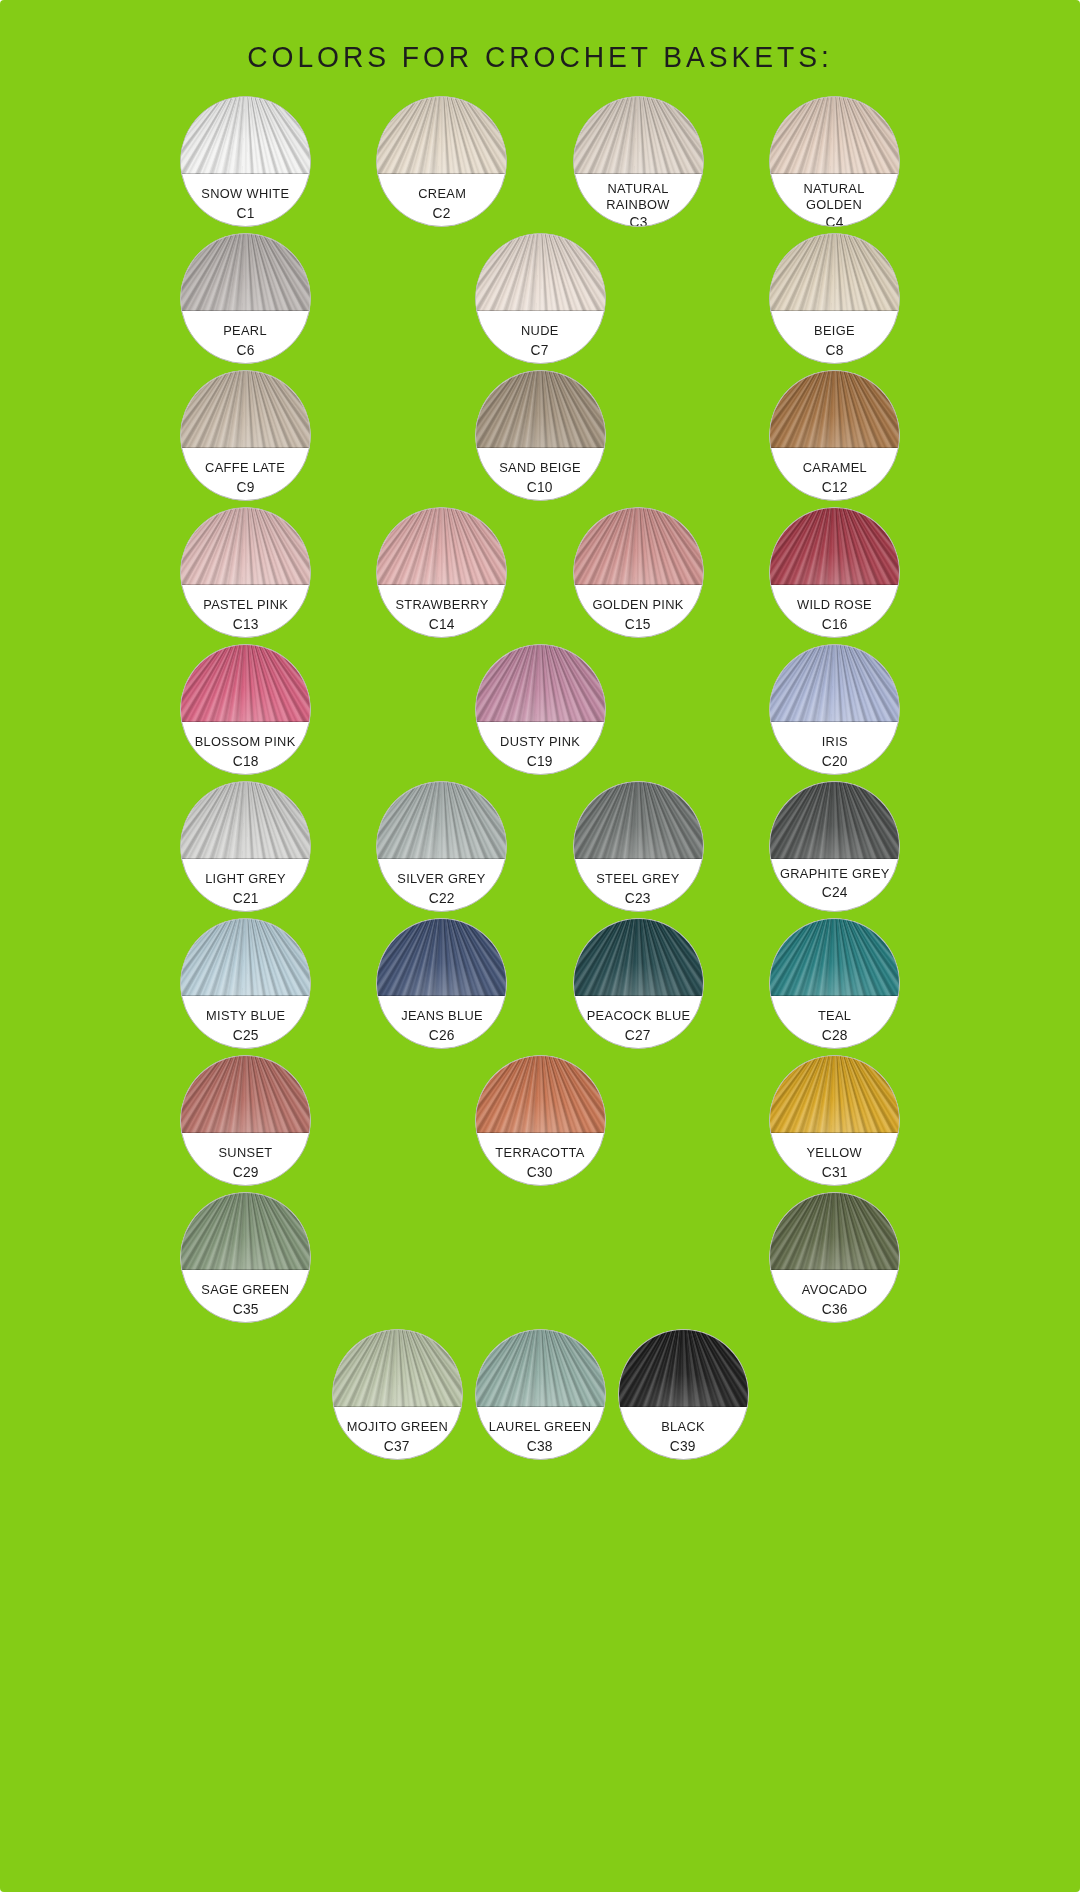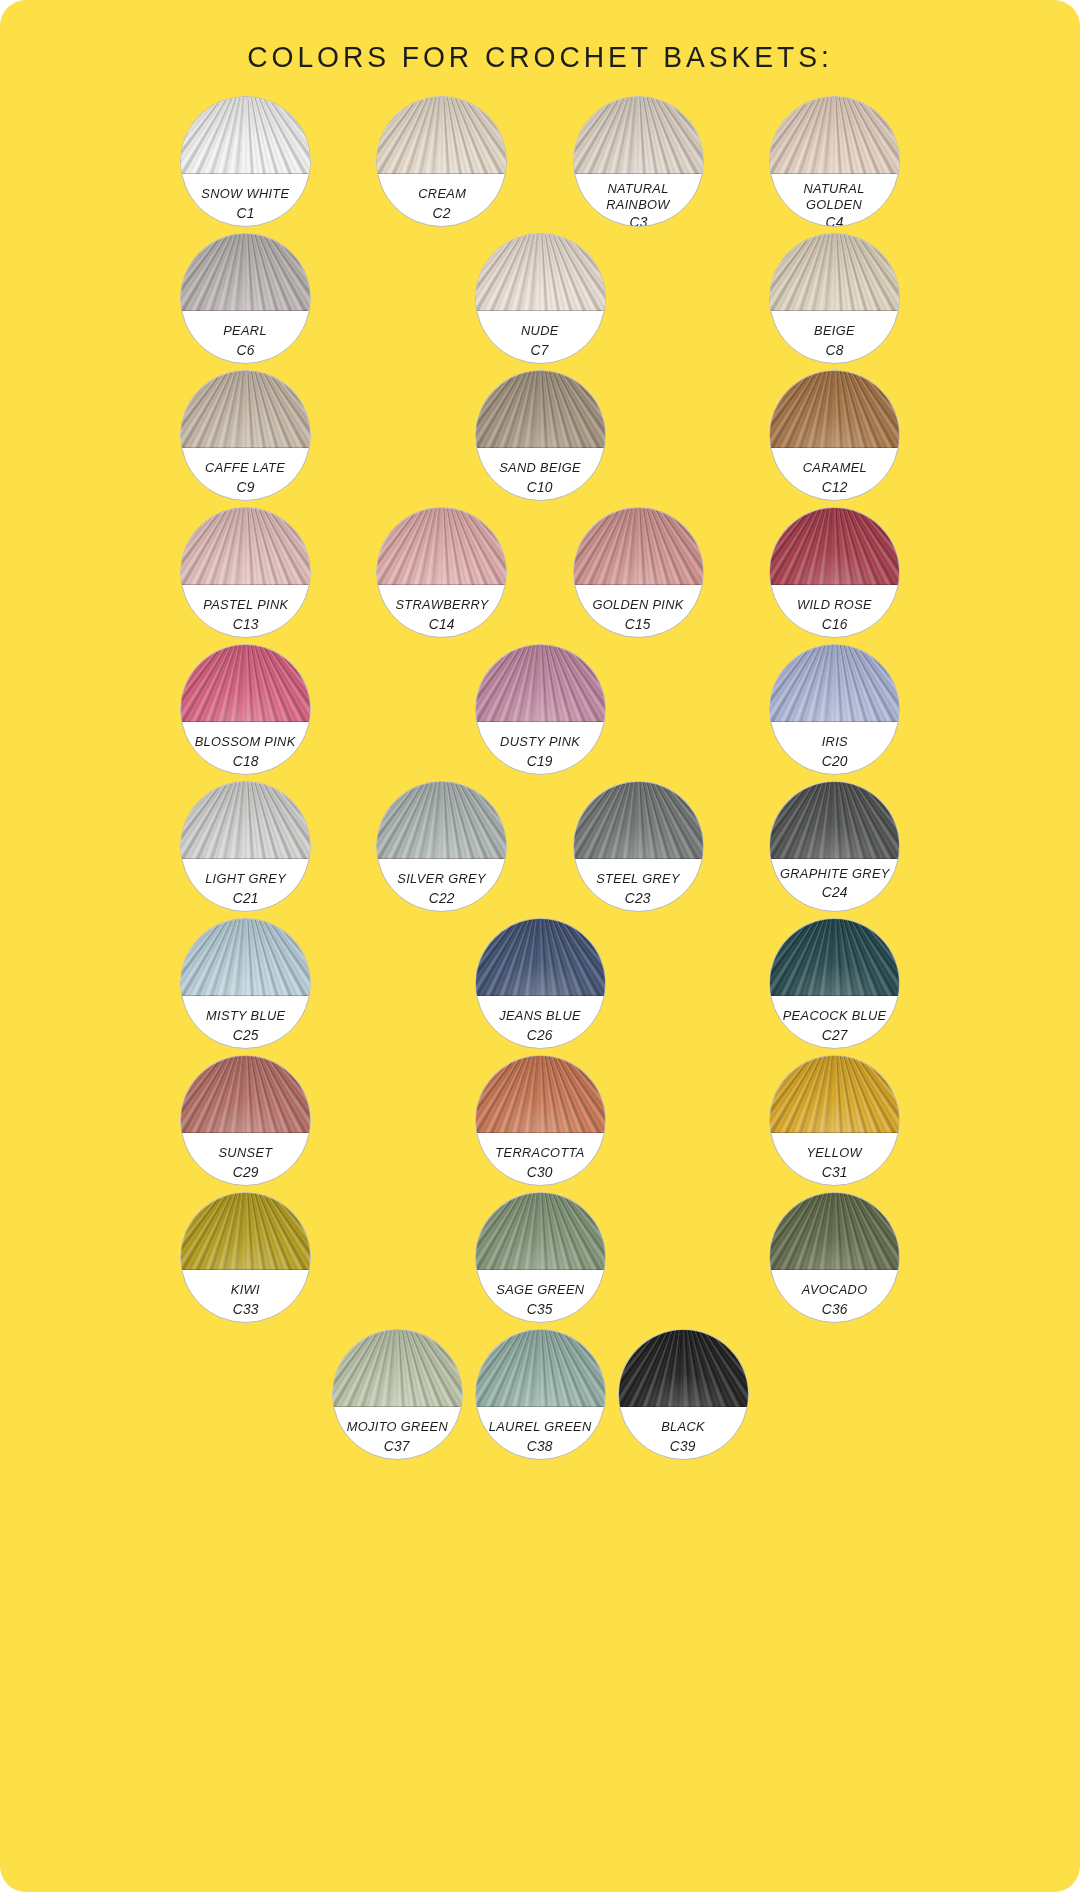--- a/index.html
+++ b/index.html
@@ -13,42 +13,41 @@
     height: 1892px;
     font-family: "Liberation Sans", sans-serif;
     -webkit-font-smoothing: antialiased;
     overflow: hidden;
   }
 
   .page {
     position: relative;
     width: 1080px;
     height: 1892px;
-    background: #fde047;
+    background: #84cc16;
     box-sizing: border-box;
-    border-radius: 26px;
+    border-radius: 4px;
     overflow: hidden;
   }
 
   .page-title {
     text-align: center;
     font-size: 30px;
     font-weight: 400;
     letter-spacing: 4.2px;
     color: #1d1d1d;
     margin: 0;
     padding-top: 40px;
     font-family: "Liberation Sans", sans-serif;
     transform: scaleX(0.94);
   }
 
   .grid {
     margin-top: 22px;
     padding: 0 180px;
-    font-style: italic;
   }
 
   .row {
     display: flex;
     justify-content: space-between;
     margin-bottom: 6px;
   }
   .row.centered {
     justify-content: center;
     gap: 12px;
@@ -506,20 +505,33 @@
             <div class="strands"></div>
             <div class="strands2"></div>
             <div class="shade"></div>
             <div class="cut" style="background: rgba(0, 0, 0, 0.22);"></div>
           </div>
           <div class="label">
             <div class="name">PEACOCK BLUE</div>
             <div class="code">C27</div>
           </div>
         </div>
+        <div class="swatch">
+          <div class="yarn">
+            <div class="base" style="background: rgb(31, 123, 126);"></div>
+            <div class="strands"></div>
+            <div class="strands2"></div>
+            <div class="shade"></div>
+            <div class="cut" style="background: rgba(0, 0, 0, 0.22);"></div>
+          </div>
+          <div class="label">
+            <div class="name">TEAL</div>
+            <div class="code">C28</div>
+          </div>
+        </div>
       </div>
       <div class="row">
         <div class="swatch">
           <div class="yarn">
             <div class="base" style="background: rgb(181, 106, 97);"></div>
             <div class="strands"></div>
             <div class="strands2"></div>
             <div class="shade"></div>
             <div class="cut" style="background: rgba(0, 0, 0, 0.22);"></div>
           </div>
@@ -551,33 +563,20 @@
           </div>
           <div class="label">
             <div class="name">YELLOW</div>
             <div class="code">C31</div>
           </div>
         </div>
       </div>
       <div class="row">
         <div class="swatch">
           <div class="yarn">
-            <div class="base" style="background: rgb(180, 156, 22);"></div>
-            <div class="strands"></div>
-            <div class="strands2"></div>
-            <div class="shade"></div>
-            <div class="cut" style="background: rgba(0, 0, 0, 0.22);"></div>
-          </div>
-          <div class="label">
-            <div class="name">KIWI</div>
-            <div class="code">C33</div>
-          </div>
-        </div>
-        <div class="swatch">
-          <div class="yarn">
             <div class="base" style="background: rgb(125, 146, 116);"></div>
             <div class="strands"></div>
             <div class="strands2"></div>
             <div class="shade"></div>
             <div class="cut" style="background: rgba(0, 0, 0, 0.22);"></div>
           </div>
           <div class="label">
             <div class="name">SAGE GREEN</div>
             <div class="code">C35</div>
           </div>

